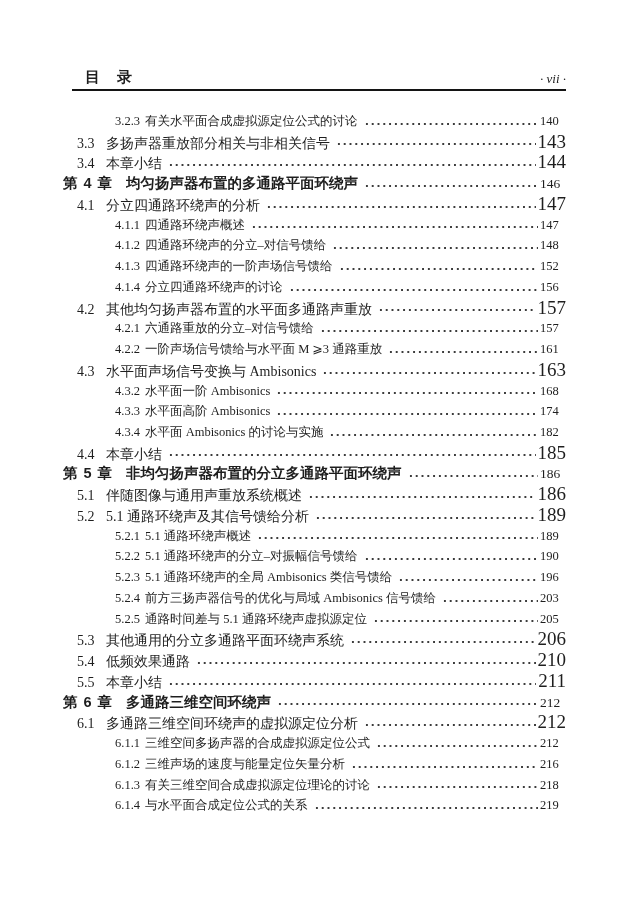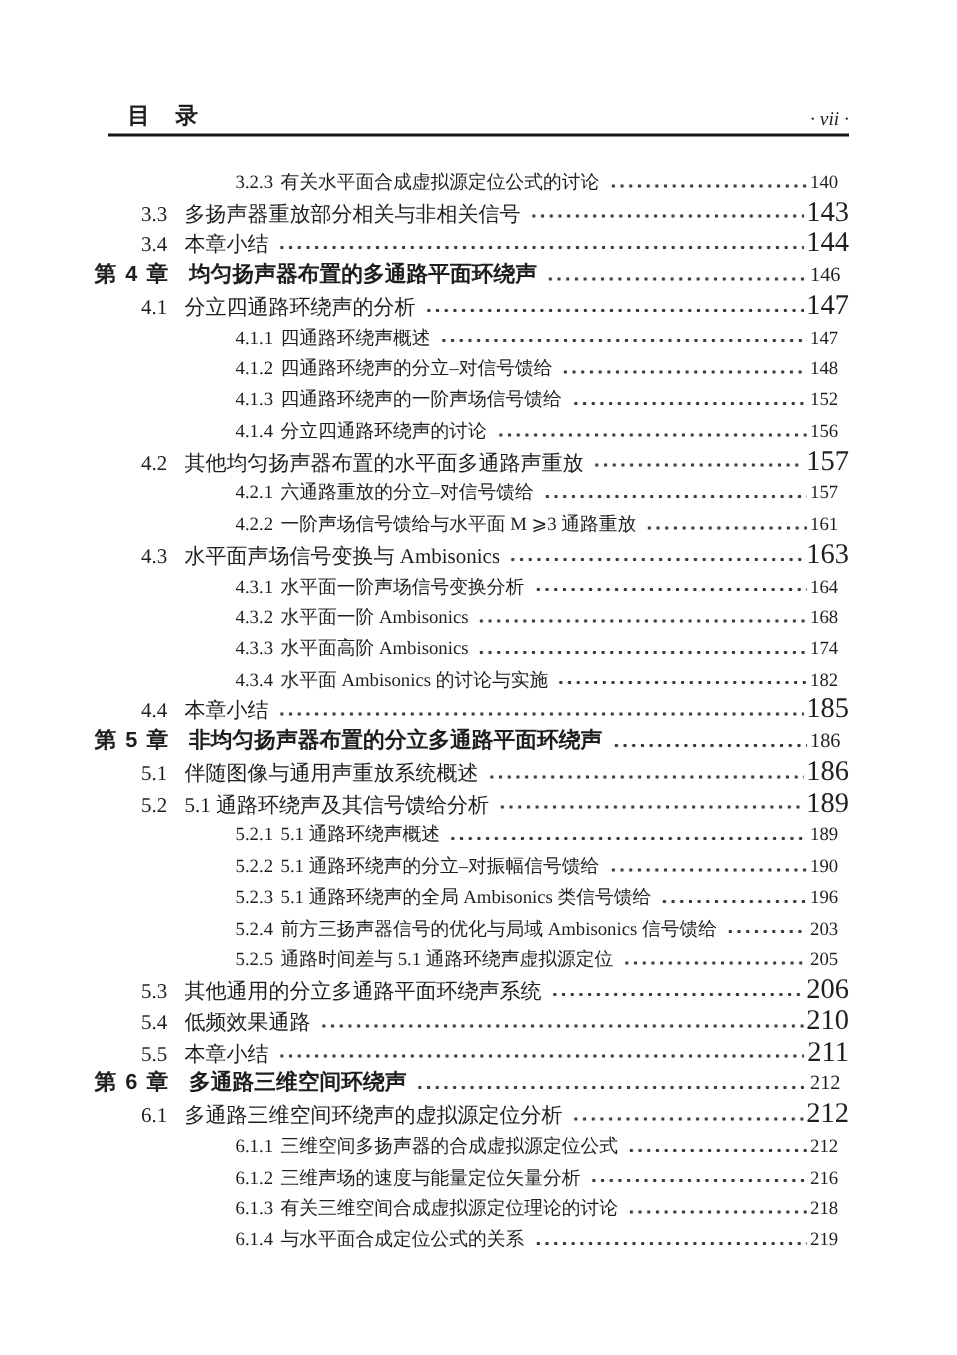--- a/index.html
+++ b/index.html
@@ -61,26 +61,26 @@
 
   
   .lvl1 {
     font-family: "Liberation Sans", "DejaVu Sans", sans-serif;
     font-weight: 700; font-size: 14.5px;
   }
   .lvl1 .num { width: 63px; letter-spacing: 1px; }
   .lvl1 .pg  { font-size: 13.5px; }
 
   
-  .lvl2 { font-size: 14px; margin-left: 31px; }
+  .lvl2 { font-size: 14px; margin-left: 14px; }
   .lvl2 .num { width: 29px; }
   .lvl2 .pg  { font-size: 19px; }
 
   
-  .lvl3 { font-size: 12.5px; margin-left: 94px; }
+  .lvl3 { font-size: 12.5px; margin-left: 52px; }
   .lvl3 .num { width: 30px; }
   .lvl3 .pg  { font-size: 12.5px; }
 </style>
 </head>
 <body>
 
 <div class="hdr-title">目　录</div>
 <div class="hdr-page">· vii ·</div>
 <div class="hdr-rule"></div>
 
@@ -157,26 +157,20 @@
     <span class="leader"></span>
     <span class="pg">161</span>
   </div>
     <div class="row lvl2">
     <span class="num">4.3</span>
     <span class="title">水平面声场信号变换与 Ambisonics</span>
     <span class="leader"></span>
     <span class="pg">163</span>
   </div>
     <div class="row lvl3">
-    <span class="num">4.3.1</span>
-    <span class="title">水平面一阶声场信号变换分析</span>
-    <span class="leader"></span>
-    <span class="pg">164</span>
-  </div>
-    <div class="row lvl3">
     <span class="num">4.3.2</span>
     <span class="title">水平面一阶 Ambisonics</span>
     <span class="leader"></span>
     <span class="pg">168</span>
   </div>
     <div class="row lvl3">
     <span class="num">4.3.3</span>
     <span class="title">水平面高阶 Ambisonics</span>
     <span class="leader"></span>
     <span class="pg">174</span>

